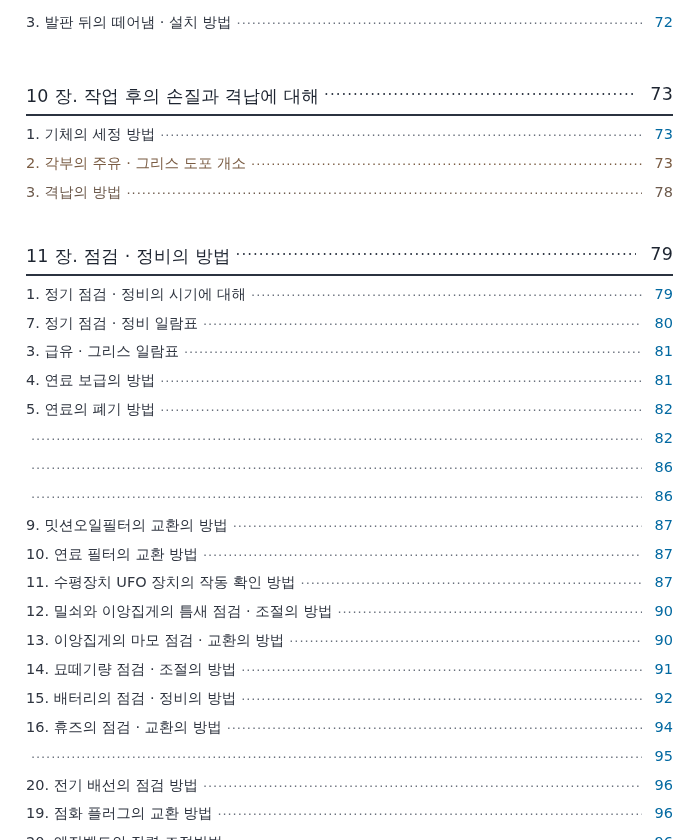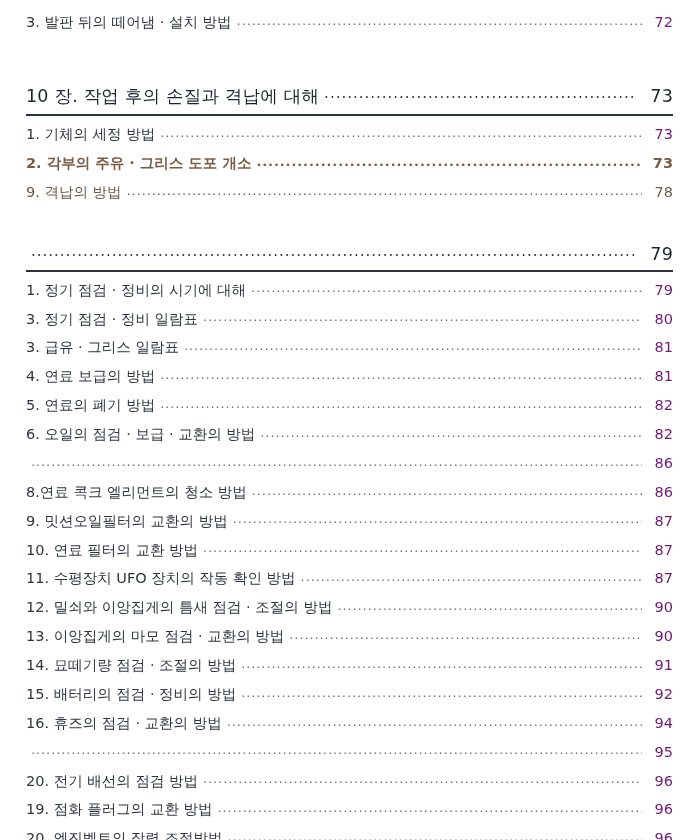--- a/index.html
+++ b/index.html
@@ -19,21 +19,21 @@
     position: relative;
     width: 695px;
     height: 840px;
     box-sizing: border-box;
     padding: 0 22px 0 26px;
   }
 
   
   .toc-row {
     display: flex;
-    align-items: center;
+    align-items: flex-start;
     width: 100%;
     box-sizing: border-box;
   }
   .toc-label {
     white-space: nowrap;
     flex: 0 0 auto;
   }
   .toc-dots {
     flex: 1 1 auto;
     overflow: hidden;
@@ -81,27 +81,26 @@
     padding: 7.2px 0;
     color: #2f3540;
   }
   .entry .toc-dots {
     font-size: 13px;
     letter-spacing: 0.9px;
     color: #69707c;
   }
   .entry .toc-page {
     font-size: 14.5px;
-    color: #701a75;
+    color: #0369a1;
   }
 
   
   .ink-brown, .ink-brown .toc-page, .ink-brown .toc-dots {
     color: #7a5c43;
-    font-weight: bold;
   }
   .ink-brown2, .ink-brown2 .toc-page, .ink-brown2 .toc-dots {
     color: #6d5a4c;
   }
 
   .top-entry {
     margin-top: 8px;
   }
   .spacer-sm { height: 12px; }
   .spacer-md { height: 22px; }
@@ -130,69 +129,68 @@
     <span class="toc-label">1. 기체의 세정 방법</span>
     <span class="toc-dots">......................................................................................................................................................................................................................................</span>
     <span class="toc-page">73</span>
   </div>
   <div class="toc-row entry ink-brown">
     <span class="toc-label">2. 각부의 주유 · 그리스 도포 개소</span>
     <span class="toc-dots">......................................................................................................................................................................................................................................</span>
     <span class="toc-page">73</span>
   </div>
   <div class="toc-row entry ink-brown2">
-    <span class="toc-label">9. 격납의 방법</span>
+    <span class="toc-label">3. 격납의 방법</span>
     <span class="toc-dots">......................................................................................................................................................................................................................................</span>
     <span class="toc-page">78</span>
   </div>
 
   <div class="spacer-sm"></div>
 
   <div class="toc-row chapter">
+    <span class="toc-label">11 장.  점검 · 정비의 방법</span>
     <span class="toc-dots">......................................................................................................................................................................................................................................</span>
     <span class="toc-page">79</span>
   </div>
   <div class="chapter-rule"></div>
 
   <div class="toc-row entry">
     <span class="toc-label">1. 정기 점검 · 정비의 시기에 대해</span>
     <span class="toc-dots">......................................................................................................................................................................................................................................</span>
     <span class="toc-page">79</span>
   </div>
   <div class="toc-row entry">
-    <span class="toc-label">3. 정기 점검 · 정비 일람표</span>
+    <span class="toc-label">7. 정기 점검 · 정비 일람표</span>
     <span class="toc-dots">......................................................................................................................................................................................................................................</span>
     <span class="toc-page">80</span>
   </div>
   <div class="toc-row entry">
     <span class="toc-label">3. 급유 · 그리스 일람표</span>
     <span class="toc-dots">......................................................................................................................................................................................................................................</span>
     <span class="toc-page">81</span>
   </div>
   <div class="toc-row entry">
     <span class="toc-label">4. 연료 보급의 방법</span>
     <span class="toc-dots">......................................................................................................................................................................................................................................</span>
     <span class="toc-page">81</span>
   </div>
   <div class="toc-row entry">
     <span class="toc-label">5. 연료의 폐기 방법</span>
     <span class="toc-dots">......................................................................................................................................................................................................................................</span>
     <span class="toc-page">82</span>
   </div>
   <div class="toc-row entry">
-    <span class="toc-label">6. 오일의 점검 · 보급 · 교환의 방법</span>
     <span class="toc-dots">......................................................................................................................................................................................................................................</span>
     <span class="toc-page">82</span>
   </div>
   <div class="toc-row entry">
     <span class="toc-dots">......................................................................................................................................................................................................................................</span>
     <span class="toc-page">86</span>
   </div>
   <div class="toc-row entry">
-    <span class="toc-label">8.연료 콕크 엘리먼트의 청소 방법</span>
     <span class="toc-dots">......................................................................................................................................................................................................................................</span>
     <span class="toc-page">86</span>
   </div>
   <div class="toc-row entry">
     <span class="toc-label">9. 밋션오일필터의 교환의 방법</span>
     <span class="toc-dots">......................................................................................................................................................................................................................................</span>
     <span class="toc-page">87</span>
   </div>
   <div class="toc-row entry">
     <span class="toc-label">10. 연료 필터의 교환 방법</span>

